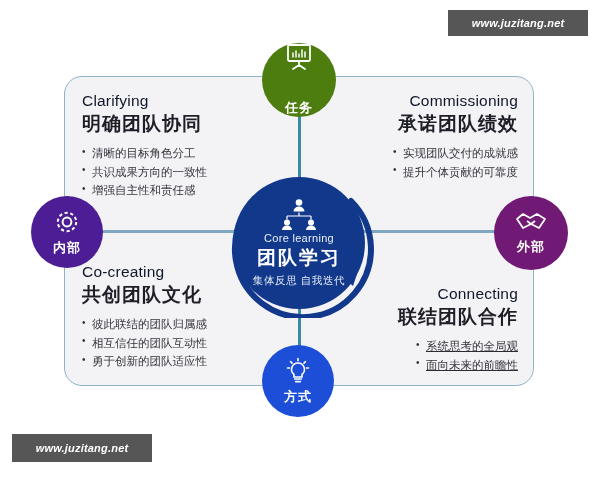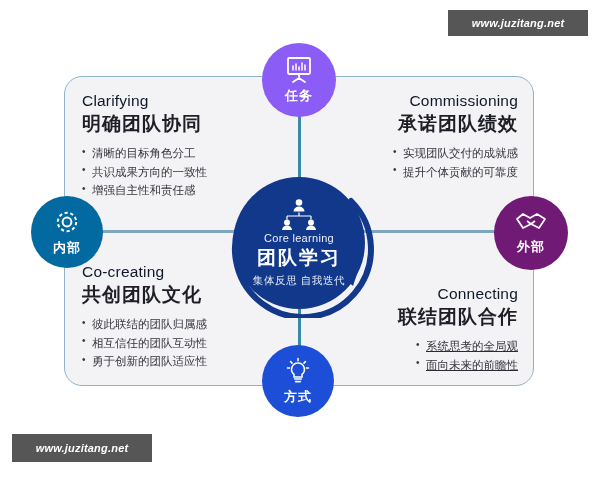--- a/index.html
+++ b/index.html
@@ -164,22 +164,22 @@
     color: #ffffff;
     z-index: 40;
   }
   .badge .b-label {
     font-size: 13px;
     font-weight: bold;
     letter-spacing: 1px;
     margin-top: 3px;
     color: #ffffff;
   }
-  .badge-top    { left: 262px; top: 43px;  width: 74px; height: 74px; background: #8b5cf6; }
-  .badge-left   { left: 31px;  top: 196px; width: 72px; height: 72px; background: #0369a1; }
+  .badge-top    { left: 262px; top: 43px;  width: 74px; height: 74px; background: #4d7c0f; justify-content: space-between; }
+  .badge-left   { left: 31px;  top: 196px; width: 72px; height: 72px; background: #4c1d95; }
   .badge-right  { left: 494px; top: 196px; width: 74px; height: 74px; background: #701a75; }
   .badge-bottom { left: 262px; top: 345px; width: 72px; height: 72px; background: #1d4ed8; }
 
   svg { display: block; }
 </style>
 </head>
 <body>
 
 <div class="frame"></div>
 <div class="divider-h"></div>

